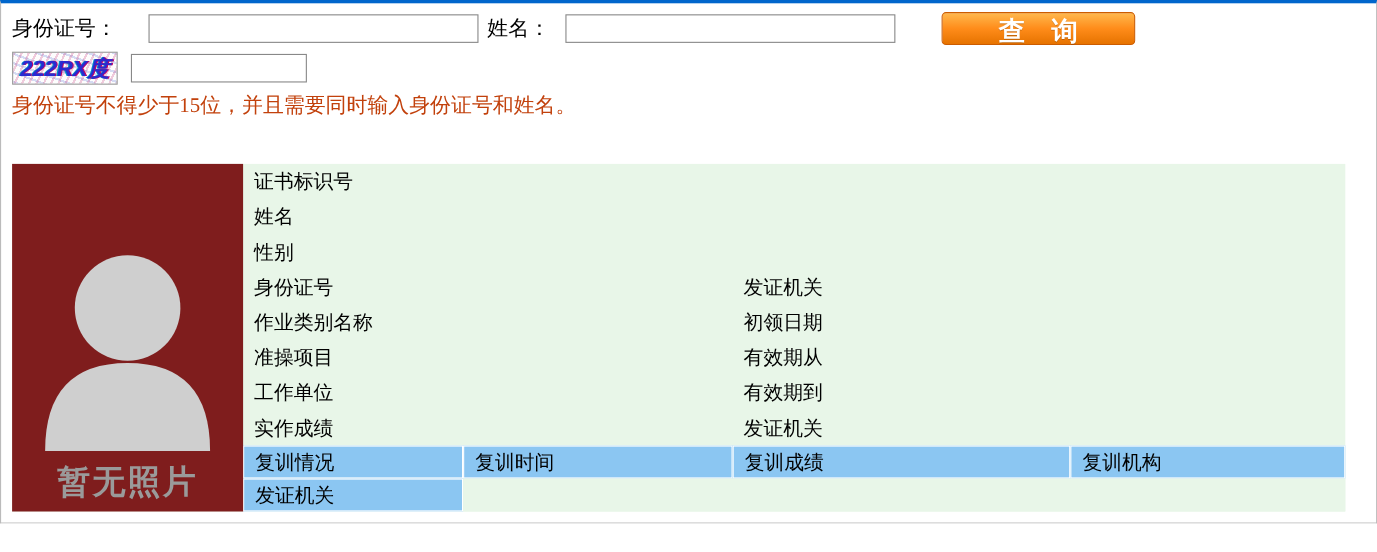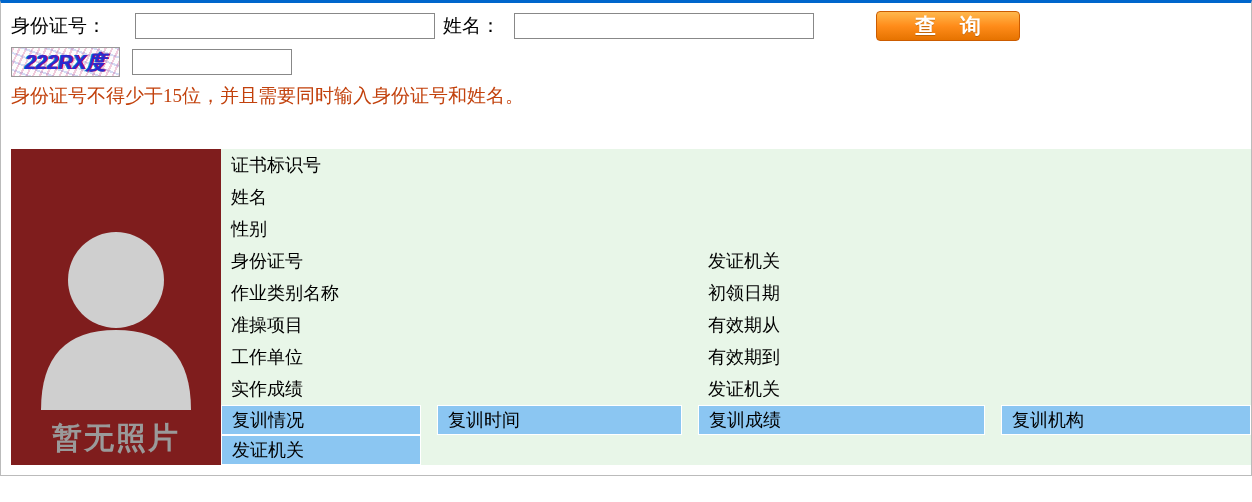--- a/index.html
+++ b/index.html
@@ -11,21 +11,21 @@
       font-family: "SimSun", "宋体", serif;
       font-size: 18px;
       background: #fff;
       width: 1252px;
     }
     .outer-wrap {
       border-top: 3px solid #0066cc;
       border-left: 1px solid #bbb;
       border-right: 1px solid #bbb;
       border-bottom: 1px solid #bbb;
-      padding: 8px 0 10px 10px;
+      padding: 8px 28px 10px 10px;
     }
     .form-row {
       display: flex;
       align-items: center;
       margin-bottom: 6px;
       gap: 4px;
     }
     .form-label {
       font-size: 19px;
       white-space: nowrap;
@@ -34,37 +34,37 @@
     .text-input {
       border: 1px solid #888;
       height: 26px;
       padding: 2px 4px;
       font-size: 15px;
     }
     .id-input { width: 300px; }
     .name-label { margin-left: 4px; }
     .name-input { width: 300px; margin-left: 10px; }
     .query-button {
-      width: 144px;
+      width: 176px;
       height: 30px;
       background: linear-gradient(to bottom, #ffb84d 0%, #ff8c1a 50%, #e67300 100%);
       border: 1px solid #cc5c00;
       border-radius: 4px;
       color: #fff;
-      font-size: 21px;
+      font-size: 24px;
       font-weight: bold;
       letter-spacing: 24px;
       text-indent: 24px;
       cursor: pointer;
-      margin-left: 58px;
+      margin-left: 38px;
       text-shadow: 0 1px 0 rgba(0,0,0,0.2);
     }
     .captcha-label { width: 120px; font-size: 19px; }
     .captcha-img {
-      width: 109px;
+      width: 96px;
       height: 30px;
       border: 1px solid #999;
       display: inline-flex;
       align-items: center;
       justify-content: center;
       background:
         repeating-linear-gradient(115deg, rgba(200,50,120,0.25) 0 2px, transparent 2px 6px),
         repeating-linear-gradient(200deg, rgba(50,80,200,0.2) 0 2px, transparent 2px 8px),
         #fdfdfd;
       font-family: "Comic Sans MS", cursive, sans-serif;
@@ -109,21 +109,21 @@
       font-weight: bold;
       letter-spacing: 2px;
       margin-top: 8px;
       margin-bottom: 6px;
     }
     .info-grid {
       flex: 1;
       display: grid;
       grid-template-columns: 200px 245px 200px 1fr 250px;
       align-content: start;
-      column-gap: 16px;
+      column-gap: 0;
     }
     .info-cell {
       font-size: 18px;
       padding: 4px 6px 4px 10px;
       line-height: 24px;
       white-space: nowrap;
     }
     .span5 { grid-column: 1 / 6; }
     .span2-left { grid-column: 1 / 3; }
     .blue-head {

